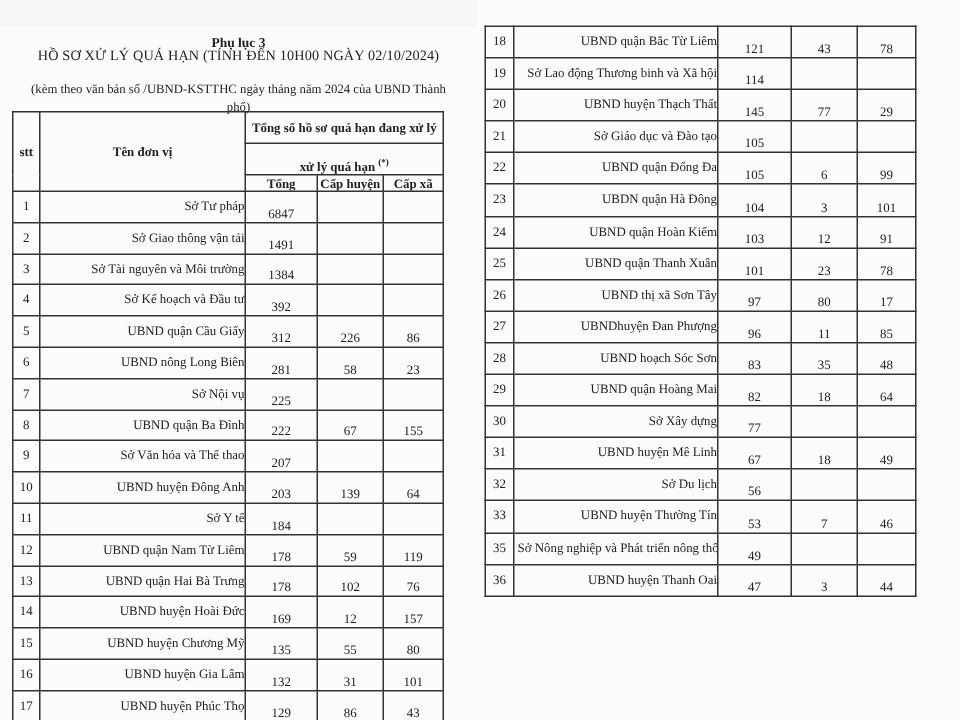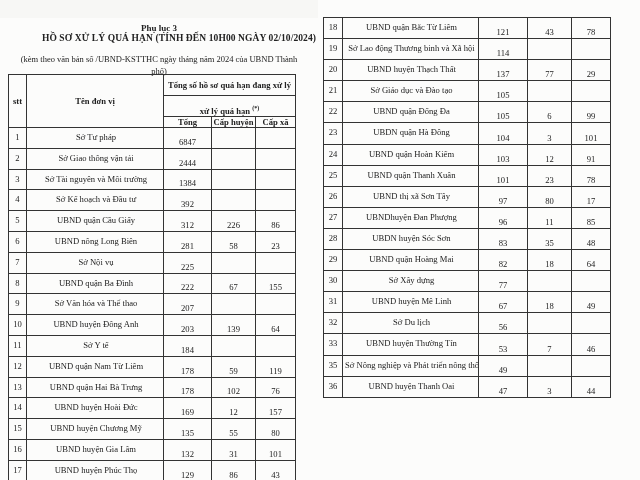--- a/index.html
+++ b/index.html
@@ -1,26 +1,26 @@
 <!DOCTYPE html>
 <html><head>
 <meta charset="utf-8">
 <style>
   html,body{margin:0;padding:0;}
   body{width:640px;height:480px;background:#f7f7f5;position:relative;overflow:hidden;font-family:"Liberation Serif","DejaVu Serif",serif;color:#222;}
   .page{position:absolute;background:#fcfcfb;}
   .hdr{position:absolute;left:0;width:318px;text-align:center;}
   .t1{top:5px;font-size:9px;font-weight:bold;}
-  .t2{top:15px;font-size:9.5px;font-weight:bold;letter-spacing:0.1px;padding-left:20px;}
+  .t2{top:15px;font-size:9.5px;font-weight:normal;letter-spacing:0.1px;}
   .t3{top:35px;font-size:8.5px;line-height:12px;padding:0 12px;box-sizing:border-box;}
   table{position:absolute;border-collapse:collapse;table-layout:fixed;font-size:8.6px;}
   td,th{border:1.2px solid #333;padding:0;overflow:hidden;white-space:nowrap;}
   th{font-weight:bold;font-size:8.6px;}
   td.stt{text-align:center;vertical-align:top;padding-top:4px;}
-  td.name{text-align:center;vertical-align:top;padding:4px 0 0 2px;}
+  td.name{text-align:right;vertical-align:top;padding:4px 0 0 2px;}
   td.num{text-align:center;vertical-align:bottom;padding-bottom:1px;}
   #left{left:8px;top:56px;width:287px;}
   #right{left:323px;top:17px;width:287px;}
   #left tbody tr{height:20.8px;}
   #right tbody tr{height:21.1px;}
 </style>
 </head>
 <body>
 
 <div class="page" style="left:0;top:18px;width:318px;height:480px;">
@@ -55,21 +55,21 @@
         <tr>
           <td class="stt">1</td>
           <td class="name">Sở Tư pháp</td>
           <td class="num">6847</td>
           <td class="num"></td>
           <td class="num"></td>
         </tr>
         <tr>
           <td class="stt">2</td>
           <td class="name">Sở Giao thông vận tải</td>
-          <td class="num">2444</td>
+          <td class="num">1491</td>
           <td class="num"></td>
           <td class="num"></td>
         </tr>
         <tr>
           <td class="stt">3</td>
           <td class="name">Sở Tài nguyên và Môi trường</td>
           <td class="num">1384</td>
           <td class="num"></td>
           <td class="num"></td>
         </tr>
@@ -196,21 +196,21 @@
       <tr>
         <td class="stt">19</td>
         <td class="name">Sở Lao động Thương binh và Xã hội</td>
         <td class="num">114</td>
         <td class="num"></td>
         <td class="num"></td>
       </tr>
       <tr>
         <td class="stt">20</td>
         <td class="name">UBND huyện Thạch Thất</td>
-        <td class="num">137</td>
+        <td class="num">145</td>
         <td class="num">77</td>
         <td class="num">29</td>
       </tr>
       <tr>
         <td class="stt">21</td>
         <td class="name">Sở Giáo dục và Đào tạo</td>
         <td class="num">105</td>
         <td class="num"></td>
         <td class="num"></td>
       </tr>
@@ -251,21 +251,21 @@
       </tr>
       <tr>
         <td class="stt">27</td>
         <td class="name">UBNDhuyện Đan Phượng</td>
         <td class="num">96</td>
         <td class="num">11</td>
         <td class="num">85</td>
       </tr>
       <tr>
         <td class="stt">28</td>
-        <td class="name">UBDN huyện Sóc Sơn</td>
+        <td class="name">UBND hoạch Sóc Sơn</td>
         <td class="num">83</td>
         <td class="num">35</td>
         <td class="num">48</td>
       </tr>
       <tr>
         <td class="stt">29</td>
         <td class="name">UBND quận Hoàng Mai</td>
         <td class="num">82</td>
         <td class="num">18</td>
         <td class="num">64</td>

